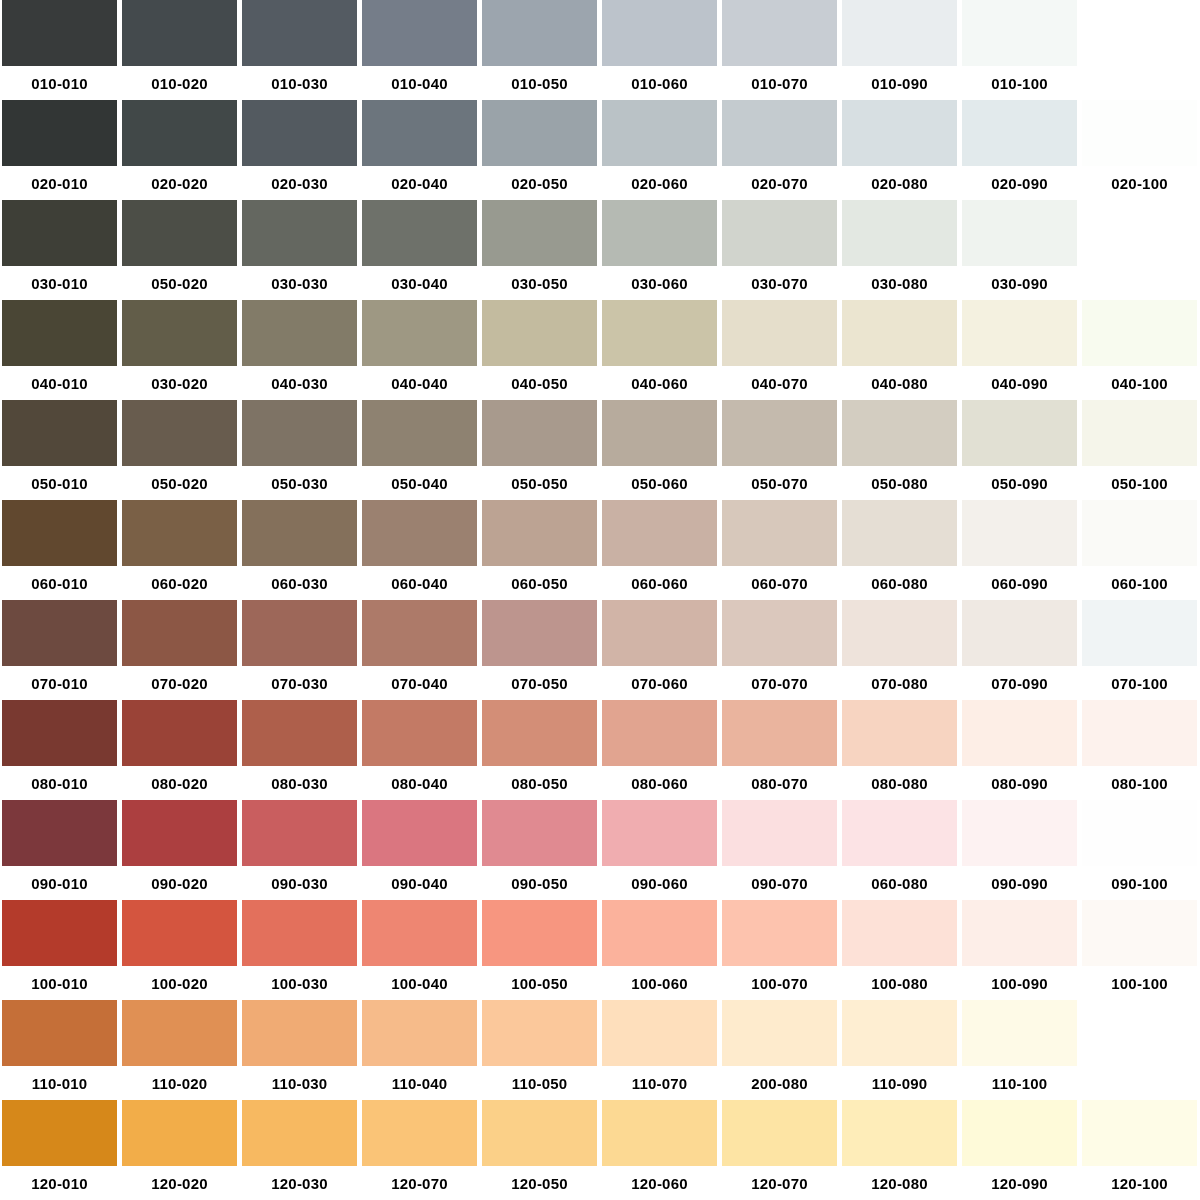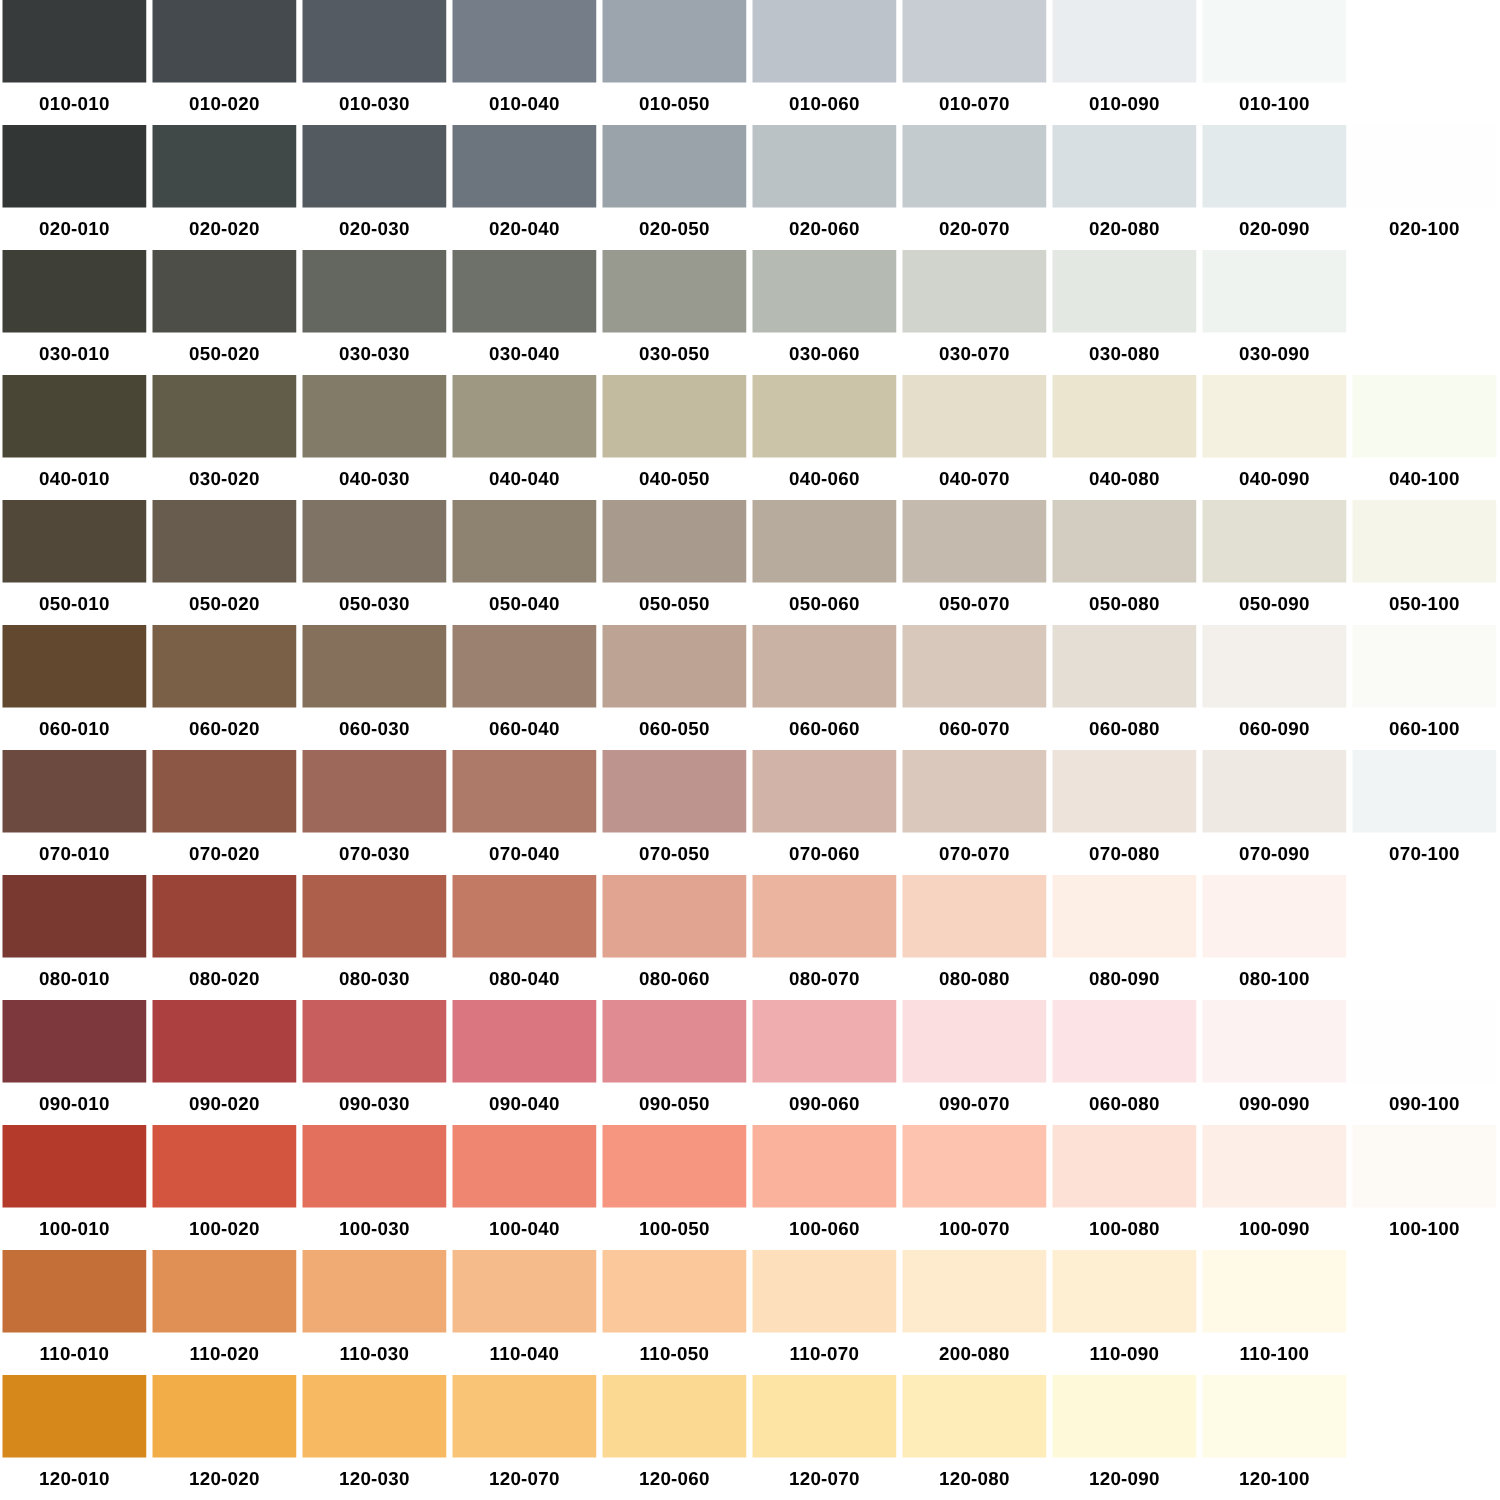--- a/index.html
+++ b/index.html
@@ -367,20 +367,24 @@
       </div>
       <div class="swatch-cell">
         <div class="swatch-chip" style="background-color: rgb(174, 95, 75);"></div>
         <div class="swatch-label">080-030</div>
       </div>
       <div class="swatch-cell">
         <div class="swatch-chip" style="background-color: rgb(195, 122, 101);"></div>
         <div class="swatch-label">080-040</div>
       </div>
       <div class="swatch-cell">
+        <div class="swatch-chip" style="background-color: rgb(211, 142, 119);"></div>
+        <div class="swatch-label">080-050</div>
+      </div>
+      <div class="swatch-cell">
         <div class="swatch-chip" style="background-color: rgb(225, 164, 144);"></div>
         <div class="swatch-label">080-060</div>
       </div>
       <div class="swatch-cell">
         <div class="swatch-chip" style="background-color: rgb(234, 180, 158);"></div>
         <div class="swatch-label">080-070</div>
       </div>
       <div class="swatch-cell">
         <div class="swatch-chip" style="background-color: rgb(247, 212, 193);"></div>
         <div class="swatch-label">080-080</div>
@@ -525,20 +529,24 @@
         <div class="swatch-chip" style="background-color: rgb(242, 173, 73);"></div>
         <div class="swatch-label">120-020</div>
       </div>
       <div class="swatch-cell">
         <div class="swatch-chip" style="background-color: rgb(247, 185, 97);"></div>
         <div class="swatch-label">120-030</div>
       </div>
       <div class="swatch-cell">
         <div class="swatch-chip" style="background-color: rgb(250, 196, 119);"></div>
         <div class="swatch-label">120-070</div>
+      </div>
+      <div class="swatch-cell">
+        <div class="swatch-chip" style="background-color: rgb(251, 208, 136);"></div>
+        <div class="swatch-label">120-050</div>
       </div>
       <div class="swatch-cell">
         <div class="swatch-chip" style="background-color: rgb(252, 217, 147);"></div>
         <div class="swatch-label">120-060</div>
       </div>
       <div class="swatch-cell">
         <div class="swatch-chip" style="background-color: rgb(253, 228, 164);"></div>
         <div class="swatch-label">120-070</div>
       </div>
       <div class="swatch-cell">

